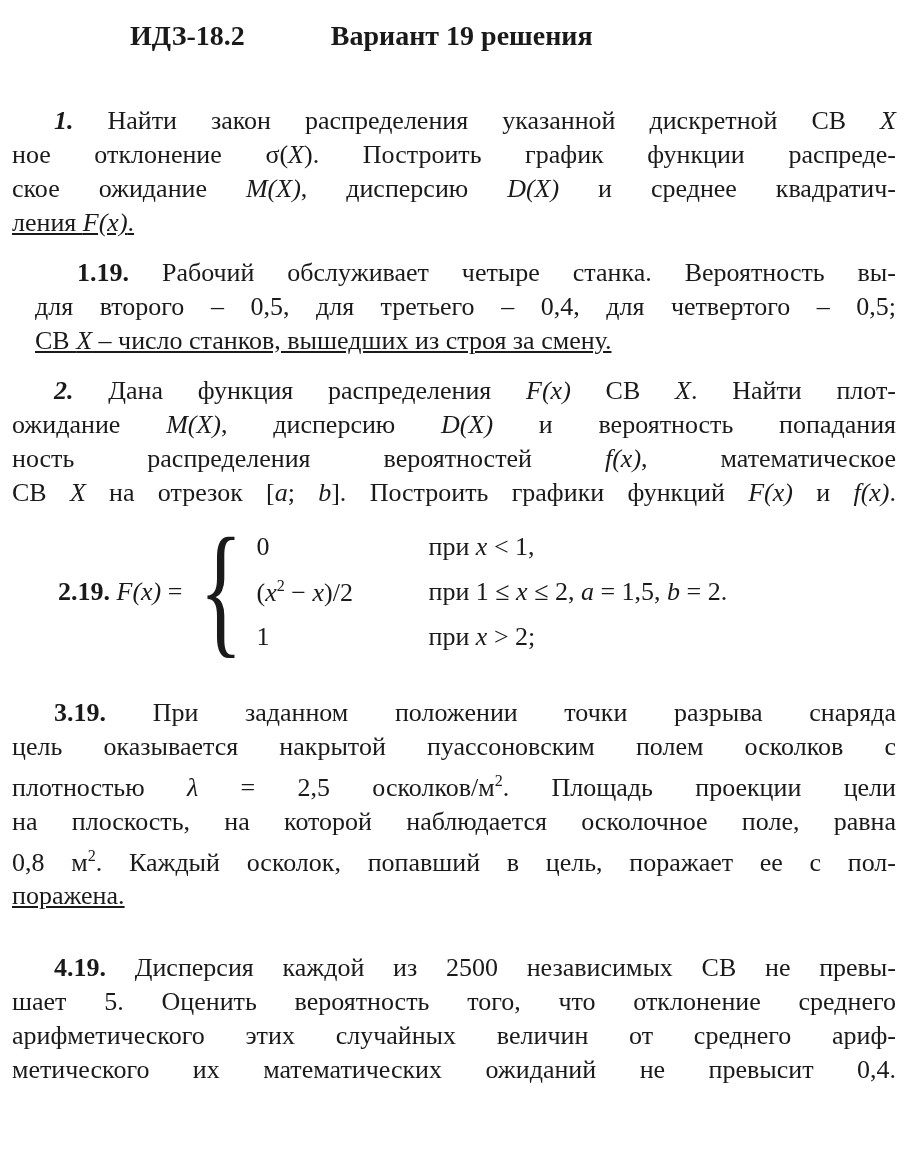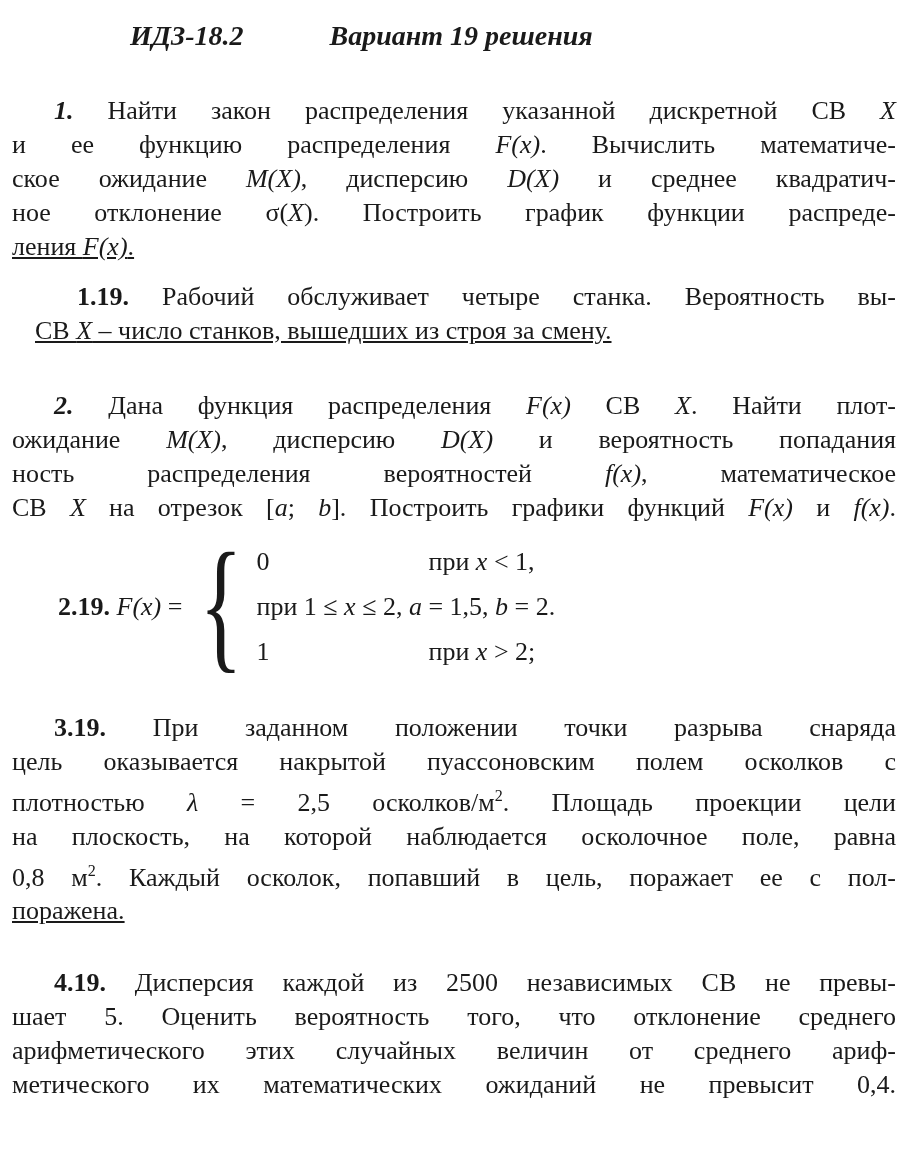--- a/index.html
+++ b/index.html
@@ -4,33 +4,33 @@
 <style>
   html,body{margin:0;padding:0;}
   body{
     width:910px;height:1155px;overflow:hidden;
     background:#ffffff;color:#1a1a1a;
     font-family:"Liberation Serif", serif;
   }
   .page{padding:18px 14px 0 12px;}
   .header{
     display:flex;gap:86px;margin-left:118px;
-    font-weight:bold;font-style:italic;
+    font-weight:bold;
     font-size:28px;line-height:36px;
   }
   .para{font-size:26px;line-height:34px;}
   .line{text-align:justify;text-align-last:justify;}
   .line.end{text-align:last;text-align-last:left;text-decoration:underline;}
   .line.indent{text-indent:42px;}
   .b{font-weight:bold;}
   .i{font-style:italic;}
   sup{font-size:0.62em;}
-  [data-name="problem-1-intro"]{margin-top:40px;}
+  [data-name="problem-1-intro"]{margin-top:50px;}
   [data-name="problem-1-19"]{margin-top:16px;margin-left:23px;}
-  [data-name="problem-2-intro"]{margin-top:41px;}
+  [data-name="problem-2-intro"]{margin-top:16px;}
   [data-name="problem-2-19-formula"]{margin-top:6px;}
   [data-name="problem-3-19"]{margin-top:28px;}
   [data-name="problem-4-19"]{margin-top:38px;}
   .formula{display:flex;align-items:center;margin-left:46px;font-size:26px;}
   .f-label{white-space:nowrap;}
   .f-brace{
     font-size:146px;line-height:1;font-weight:400;
     transform:scaleX(0.62);margin:0 0 6px 4px;
   }
   .f-rows{display:flex;flex-direction:column;}
@@ -42,44 +42,45 @@
 <body>
 
 <div class="page" data-name="document-page">
   <div class="header" data-name="page-header">
     <span data-name="assignment-title">ИДЗ-18.2</span>
     <span data-name="variant-title">Вариант 19 решения</span>
   </div>
   <main data-name="document-body">
       <div class="para" data-name="problem-1-intro">
         <div class="line indent" data-name="text-line"><span class="b i" data-name="text-run">1. </span><span data-name="text-run">Найти закон распределения указанной дискретной СВ </span><span class="i" data-name="text-run">X</span></div>
-        <div class="line" data-name="text-line"><span data-name="text-run">и ее функцию распределения </span><span class="i" data-name="text-run">F(x)</span><span data-name="text-run">. Вычислить математиче-</span></div>
+        <div class="line" data-name="text-line"><span data-name="text-run">ное отклонение σ(</span><span class="i" data-name="text-run">X</span><span data-name="text-run">). Построить график функции распреде-</span></div>
         <div class="line" data-name="text-line"><span data-name="text-run">ское ожидание </span><span class="i" data-name="text-run">M(X)</span><span data-name="text-run">, дисперсию </span><span class="i" data-name="text-run">D(X)</span><span data-name="text-run"> и среднее квадратич-</span></div>
-        <div class="line" data-name="text-line"><span data-name="text-run">ное отклонение σ(</span><span class="i" data-name="text-run">X</span><span data-name="text-run">). Построить график функции распреде-</span></div>
         <div class="line end" data-name="text-line"><span data-name="text-run">ления </span><span class="i" data-name="text-run">F(x)</span><span data-name="text-run">.</span></div>
       </div>
       <div class="para" data-name="problem-1-19">
         <div class="line indent" data-name="text-line"><span class="b" data-name="text-run">1.19. </span><span data-name="text-run">Рабочий обслуживает четыре станка. Вероятность вы-</span></div>
+        <div class="line" data-name="text-line"><span data-name="text-run">для второго – 0,5, для третьего – 0,4, для четвертого – 0,5;</span></div>
         <div class="line end" data-name="text-line"><span data-name="text-run">СВ </span><span class="i" data-name="text-run">X</span><span data-name="text-run"> – число станков, вышедших из строя за смену.</span></div>
       </div>
       <div class="para" data-name="problem-2-intro">
         <div class="line indent" data-name="text-line"><span class="b i" data-name="text-run">2. </span><span data-name="text-run">Дана функция распределения </span><span class="i" data-name="text-run">F(x)</span><span data-name="text-run"> СВ </span><span class="i" data-name="text-run">X</span><span data-name="text-run">. Найти плот-</span></div>
         <div class="line" data-name="text-line"><span data-name="text-run">ожидание </span><span class="i" data-name="text-run">M(X)</span><span data-name="text-run">, дисперсию </span><span class="i" data-name="text-run">D(X)</span><span data-name="text-run"> и вероятность попадания</span></div>
         <div class="line" data-name="text-line"><span data-name="text-run">ность распределения вероятностей </span><span class="i" data-name="text-run">f(x)</span><span data-name="text-run">, математическое</span></div>
         <div class="line" data-name="text-line"><span data-name="text-run">СВ </span><span class="i" data-name="text-run">X</span><span data-name="text-run"> на отрезок [</span><span class="i" data-name="text-run">a</span><span data-name="text-run">; </span><span class="i" data-name="text-run">b</span><span data-name="text-run">]. Построить графики функций </span><span class="i" data-name="text-run">F(x)</span><span data-name="text-run"> и </span><span class="i" data-name="text-run">f(x)</span><span data-name="text-run">.</span></div>
       </div>
       <div class="formula" data-name="problem-2-19-formula">
         <div class="f-label" data-name="formula-label"><span class="b" data-name="text-run">2.19. </span><span class="i" data-name="text-run">F(x)</span><span data-name="text-run"> = </span></div>
         <div class="f-brace" data-name="cases-brace">{</div>
         <div class="f-rows" data-name="cases-rows">
           <div class="f-row" data-name="case-row">
             <div class="f-expr" data-name="case-expression"><span data-name="text-run">0</span></div>
             <div class="f-cond" data-name="case-condition"><span data-name="text-run">при </span><span class="i" data-name="text-run">x</span><span data-name="text-run"> &lt; 1,</span></div>
           </div>
           <div class="f-row" data-name="case-row">
+            <div class="f-expr" data-name="case-expression"><span data-name="text-run">(</span><span class="i" data-name="text-run">x</span><sup data-name="text-run">2</sup><span data-name="text-run"> − </span><span class="i" data-name="text-run">x</span><span data-name="text-run">)/2</span></div>
             <div class="f-cond" data-name="case-condition"><span data-name="text-run">при 1 ≤ </span><span class="i" data-name="text-run">x</span><span data-name="text-run"> ≤ 2, </span><span class="i" data-name="text-run">a</span><span data-name="text-run"> = 1,5, </span><span class="i" data-name="text-run">b</span><span data-name="text-run"> = 2.</span></div>
           </div>
           <div class="f-row" data-name="case-row">
             <div class="f-expr" data-name="case-expression"><span data-name="text-run">1</span></div>
             <div class="f-cond" data-name="case-condition"><span data-name="text-run">при </span><span class="i" data-name="text-run">x</span><span data-name="text-run"> &gt; 2;</span></div>
           </div>
         </div>
       </div>
       <div class="para" data-name="problem-3-19">
         <div class="line indent" data-name="text-line"><span class="b" data-name="text-run">3.19. </span><span data-name="text-run">При заданном положении точки разрыва снаряда</span></div>

